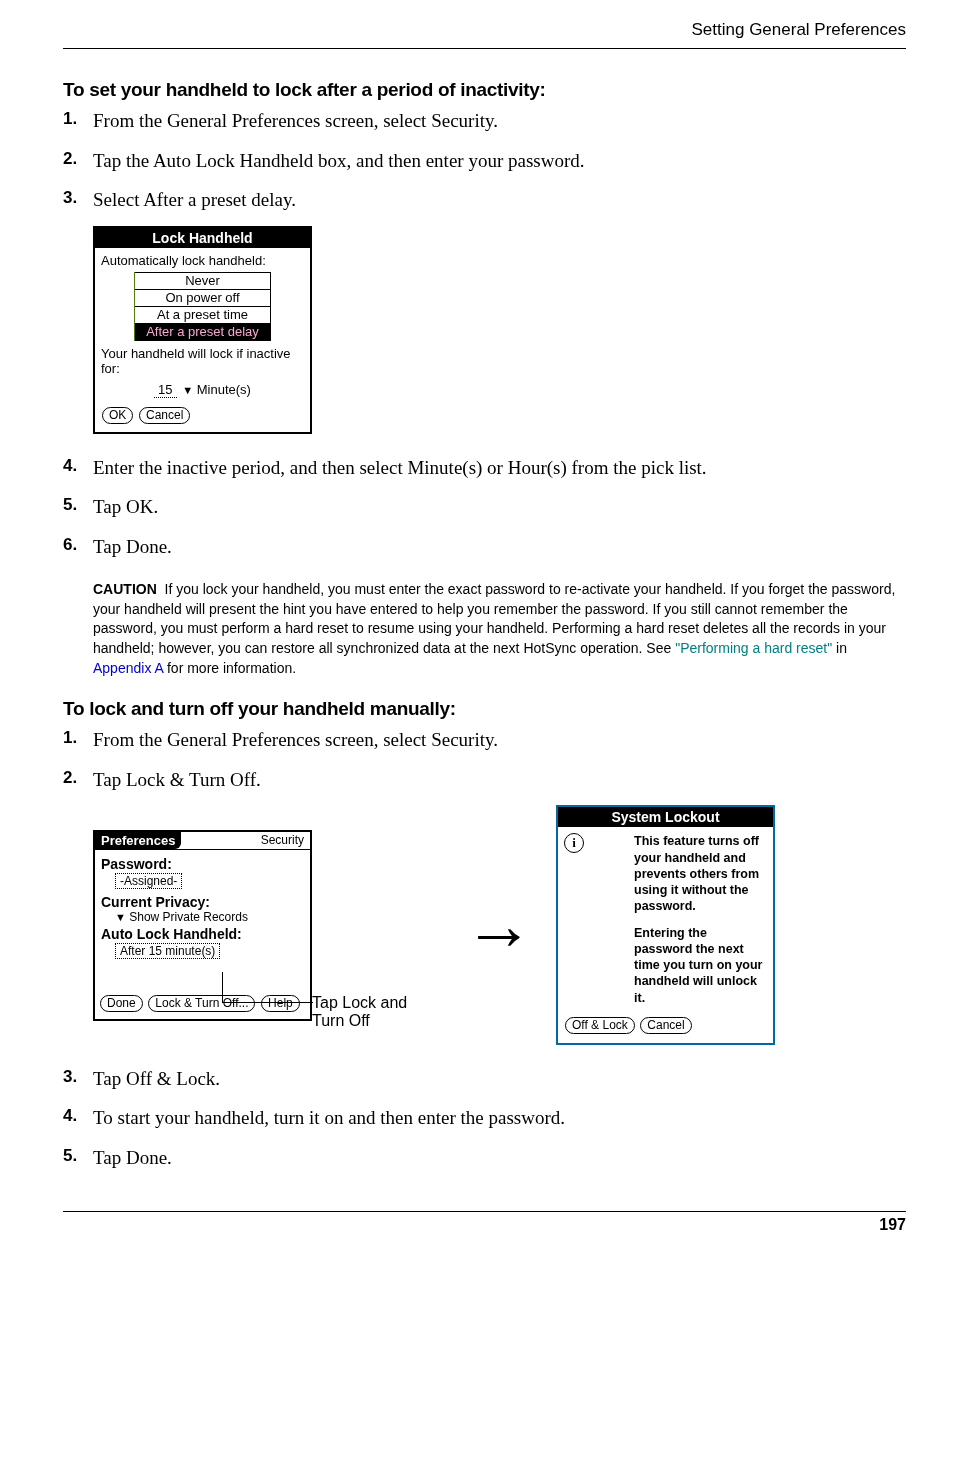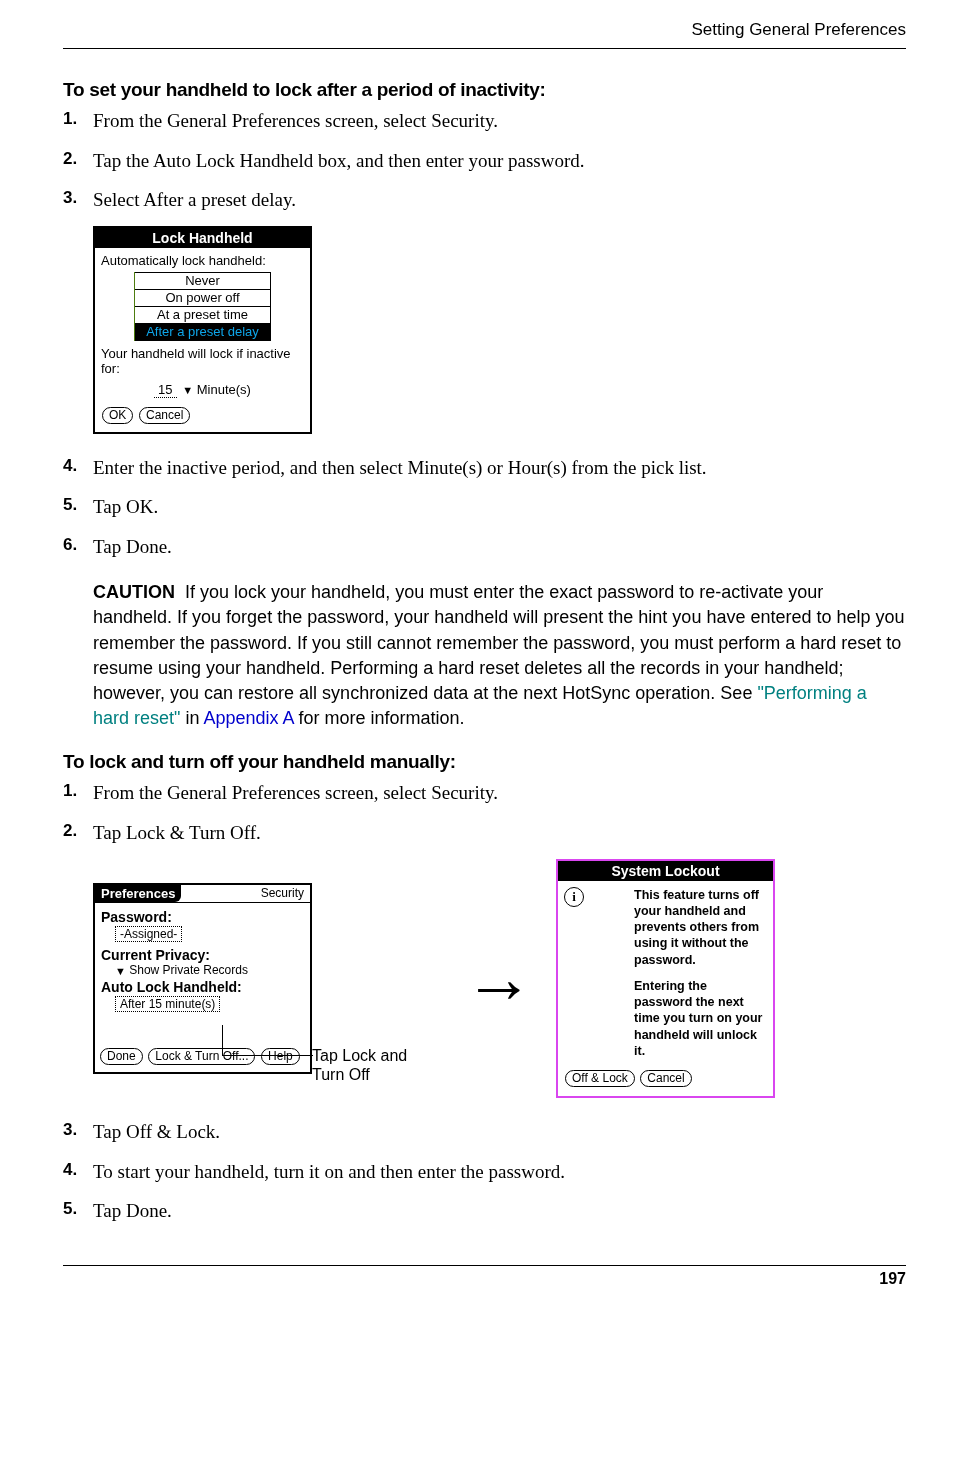--- a/index.html
+++ b/index.html
@@ -89,21 +89,21 @@
     border-top: 1px solid #000;
     border-bottom: 1px solid #000;
     text-align: center;
     padding: 0 2px;
     font-size: 13px;
     line-height: 16px;
     margin-bottom: -1px;
   }
   .opt-item.selected {
     background: #000;
-    color: #0ea5e9;
+    color: #f9a8d4;
   }
   .delay-row {
     text-align: center;
     margin: 6px 0;
     font-size: 13px;
   }
   .value-input {
     display: inline-block;
     border-bottom: 1px dotted #000;
     padding: 0 4px;
@@ -133,21 +133,21 @@
     display: flex;
     align-items: center;
     margin: 6px 0;
   }
   .lead-line {
     border-top: 1px solid #000;
     flex-shrink: 0;
   }
   .caution-block {
     font-family: Arial, Helvetica, sans-serif;
-    font-size: 18px;
+    font-size: 14px;
     line-height: 1.4;
     margin: 20px 0 20px 30px;
   }
   .caution-label {
     font-weight: bold;
   }
   .link-teal {
     color: #008080;
   }
   .link-blue {
@@ -204,21 +204,21 @@
     padding: 2px 4px 4px 4px;
   }
   .arrow-big {
     font-size: 70px;
     margin: 0 22px;
     line-height: 1;
     font-family: Arial, sans-serif;
     font-weight: bold;
   }
   .lockout-box {
-    border: 2px solid #d946ef;
+    border: 2px solid #0369a1;
     width: 215px;
     font-family: Arial, Helvetica, sans-serif;
     font-size: 12.5px;
     background: #fff;
   }
   .lockout-body {
     padding: 6px;
     display: flex;
     gap: 6px;
   }

